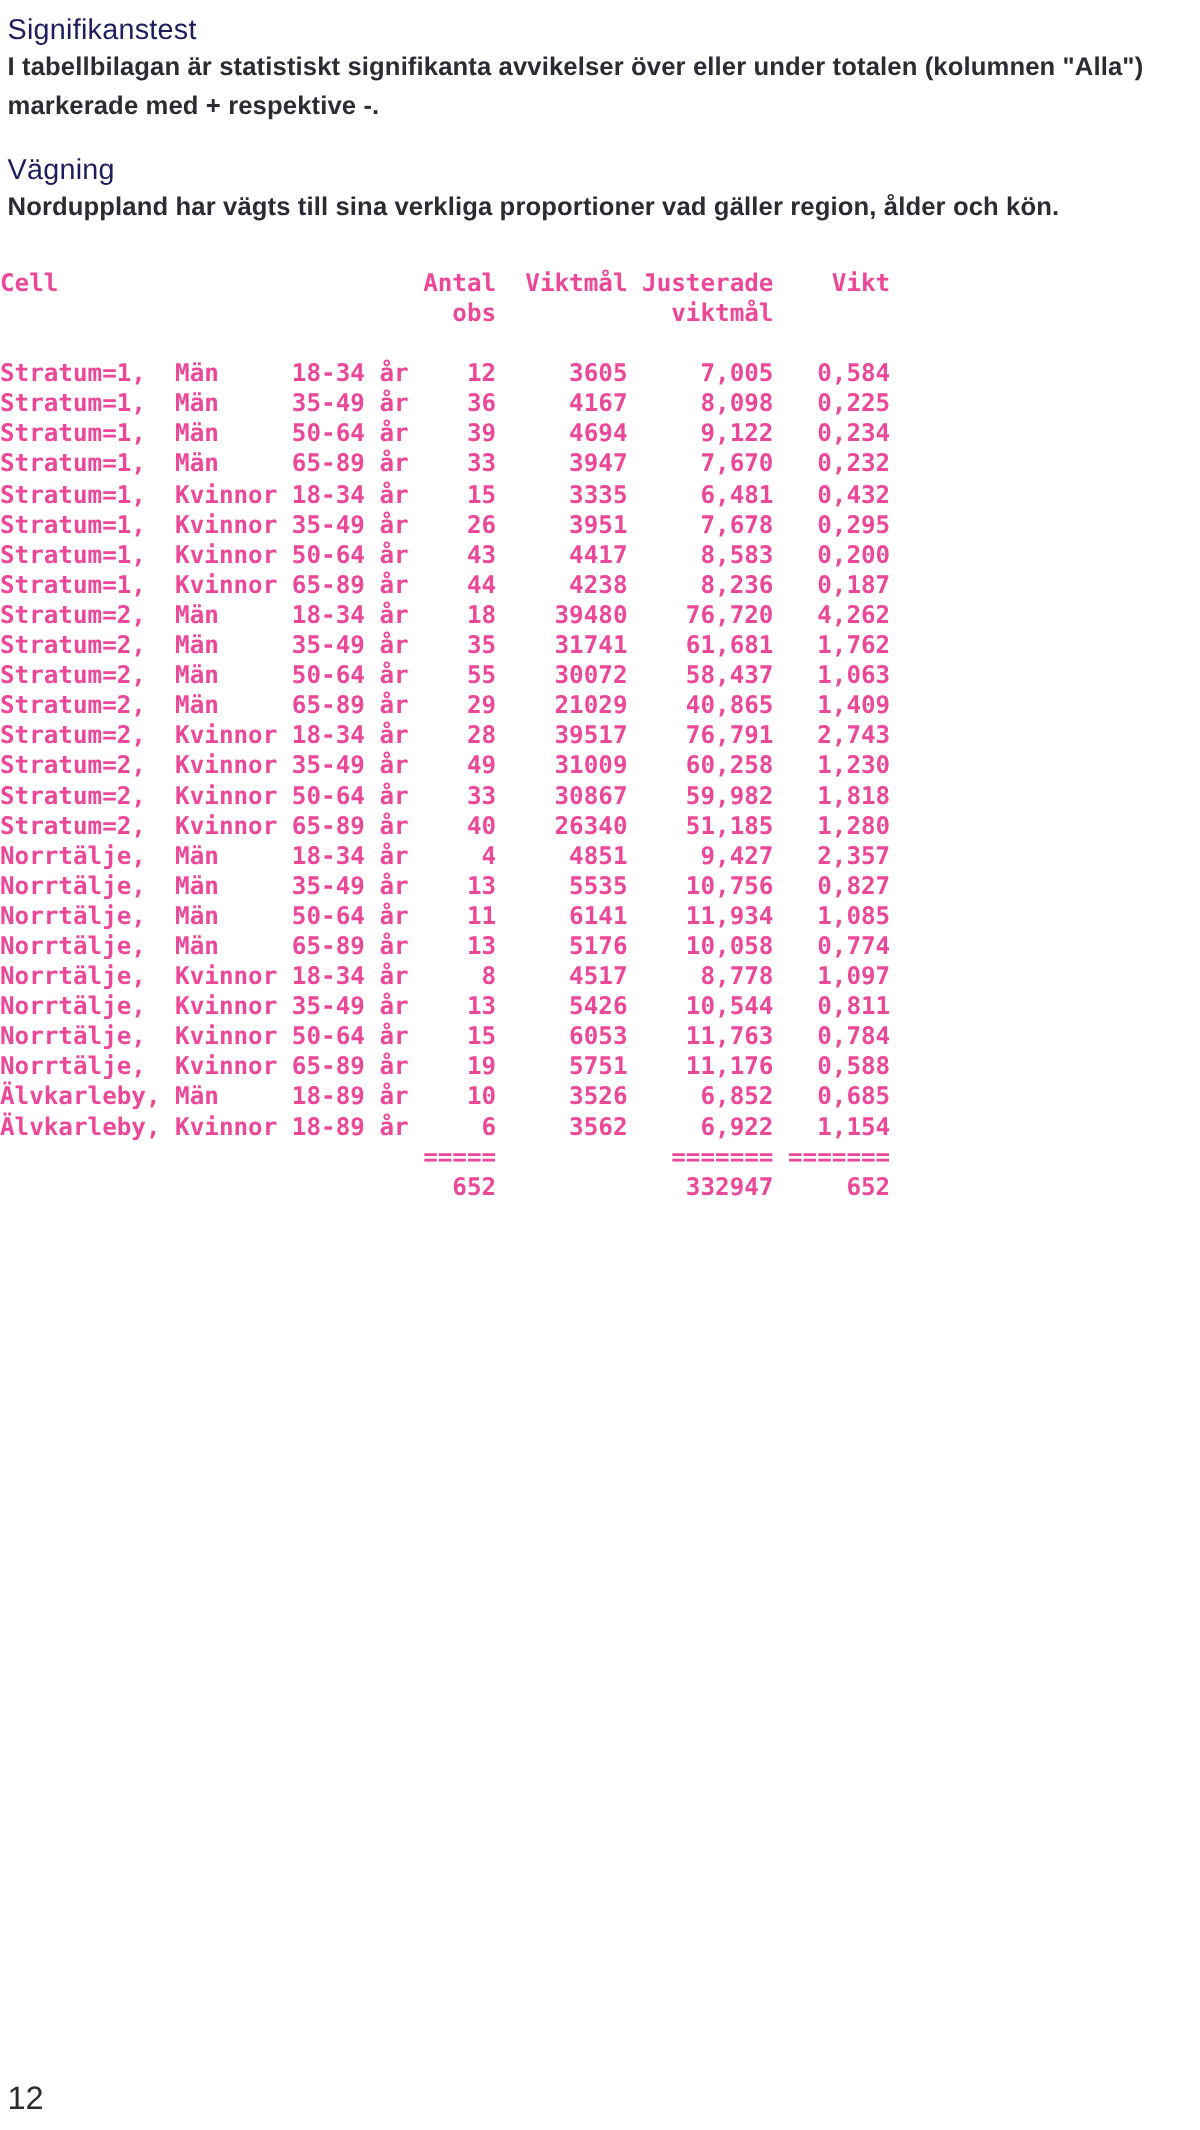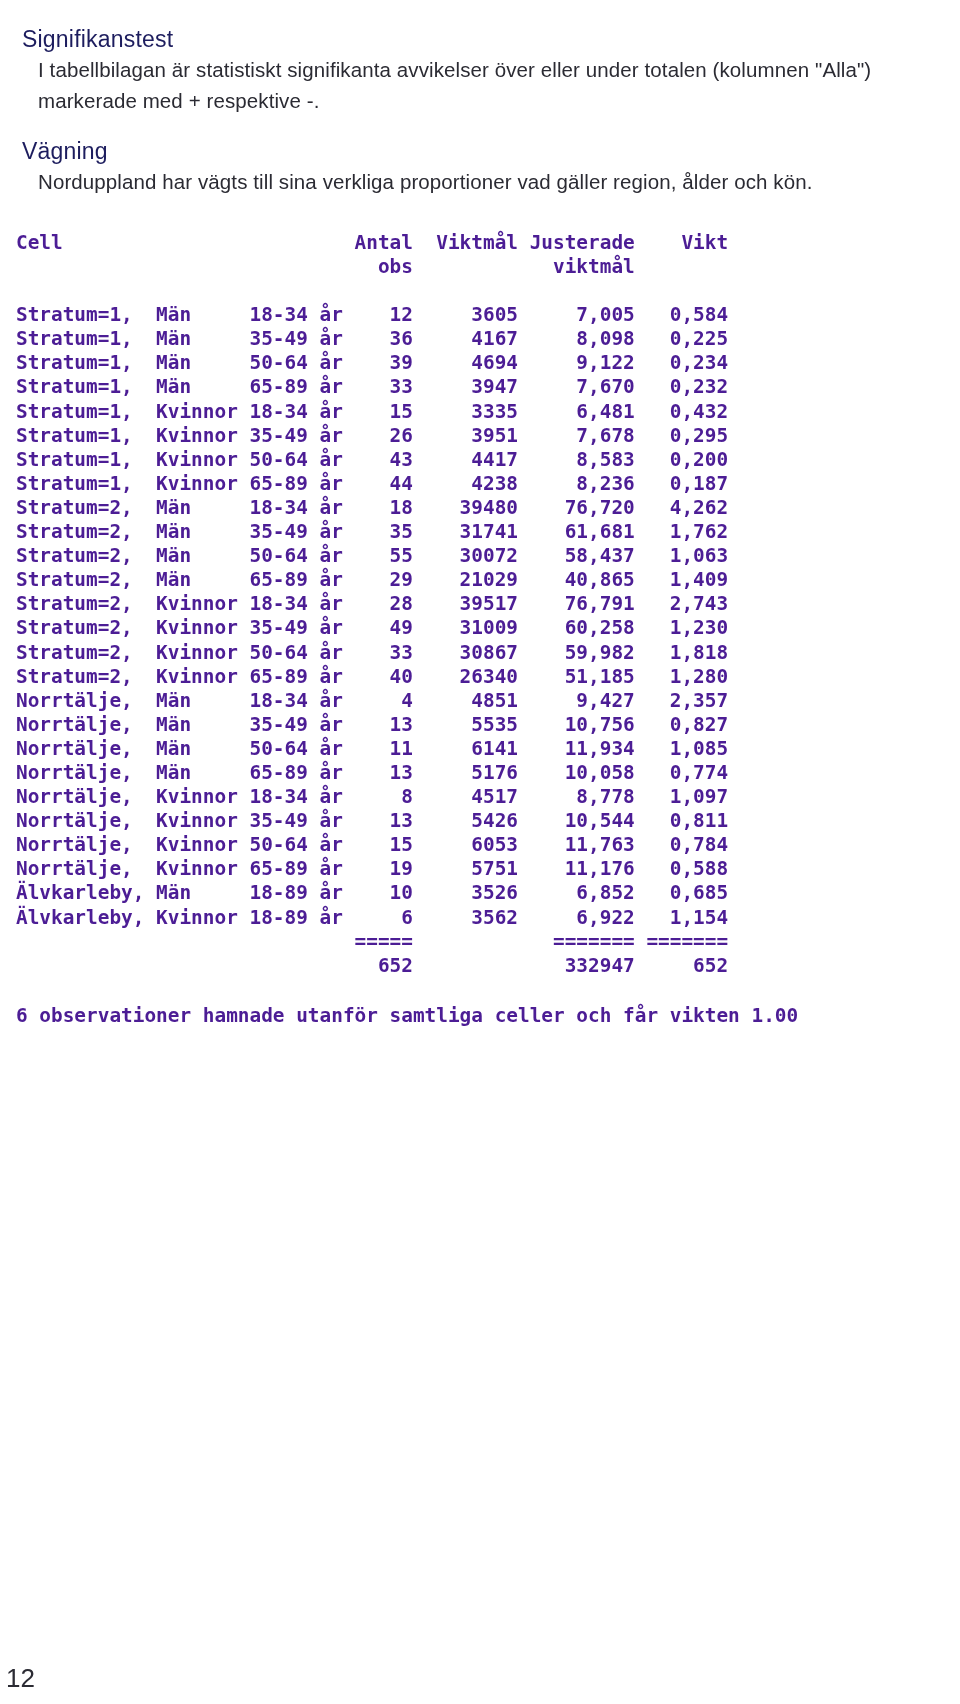--- a/index.html
+++ b/index.html
@@ -12,57 +12,57 @@
     height: 1704px;
     position: relative;
     font-family: "Liberation Sans", sans-serif;
     color: #1a1a1a;
   }
   .page {
     position: relative;
     width: 960px;
     height: 1704px;
     box-sizing: border-box;
-    padding: 16px;
+    padding: 0;
   }
   .prose {
     padding: 0 6px 0 6px;
   }
   h2.heading {
     color: #1d1d5e;
     font-family: "Liberation Sans", sans-serif;
     font-size: 23px;
     font-weight: 400;
     letter-spacing: 0.2px;
     margin: 0;
     padding: 0;
     line-height: 26px;
   }
   h2.heading.first { margin-top: 4px; }
   h2.heading.second { margin-top: 22px; }
   p.body-text {
     color: #2b2b33;
     font-family: "Liberation Sans", sans-serif;
     font-size: 20.5px;
-    font-weight: 400;
+    font-weight: 700;
     line-height: 31px;
-    margin: 2px 0 0 16px;
+    margin: 2px 0 0 0;
     padding: 0;
     letter-spacing: 0.1px;
     max-width: 930px;
   }
 
   
   .listing {
     margin: 0;
     padding: 0 0 0 6px;
     font-family: "DejaVu Sans Mono", "Liberation Mono", monospace;
     font-size: 19.4px;
     line-height: 24.1px;
-    color: #4c1d95;
+    color: #ec4899;
     white-space: pre;
     font-weight: 700;
     letter-spacing: 0px;
   }
   .listing-block { margin: 0; padding: 0; }
   .gap-sm { height: 24px; }
 
   .pagenum {
     position: absolute;
     left: 6px;
@@ -122,20 +122,19 @@
 Norrtälje,  Kvinnor 50-64 år    15     6053    11,763   0,784
 Norrtälje,  Kvinnor 65-89 år    19     5751    11,176   0,588
 Älvkarleby, Män     18-89 år    10     3526     6,852   0,685
 Älvkarleby, Kvinnor 18-89 år     6     3562     6,922   1,154</pre>
 
   <pre class="listing listing-block" id="table-totals">                             =====            ======= =======
                                652             332947     652</pre>
 
   <div class="note-gap"></div>
 
-  <pre class="listing listing-block" id="table-note">6 observationer hamnade utanför samtliga celler och får vikten 1.00</pre>
 
   <div class="defs-gap"></div>
 
 
   <div class="pagenum">12</div>
 
 </div>
 
 </body></html>

